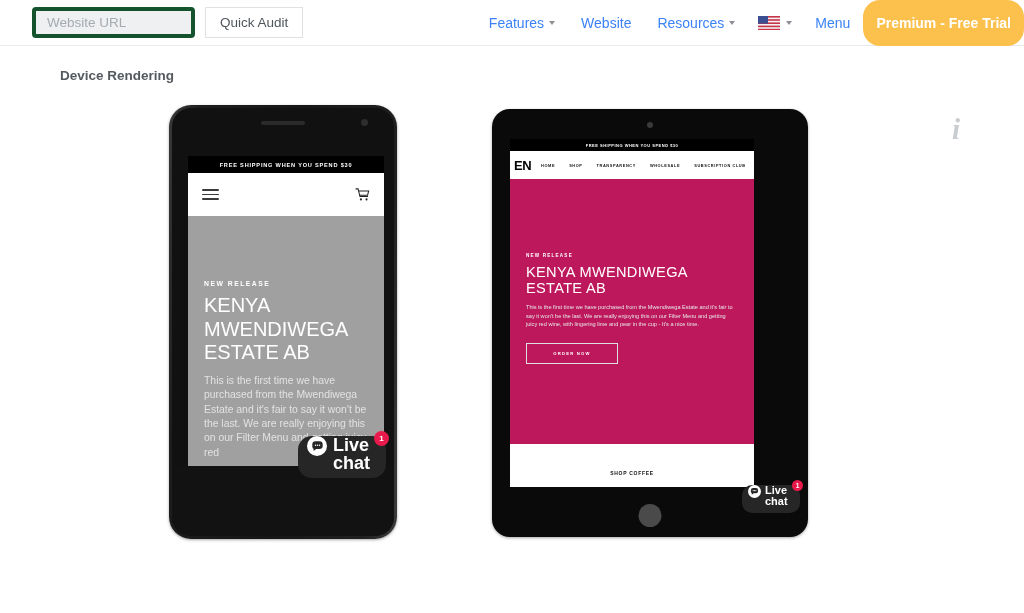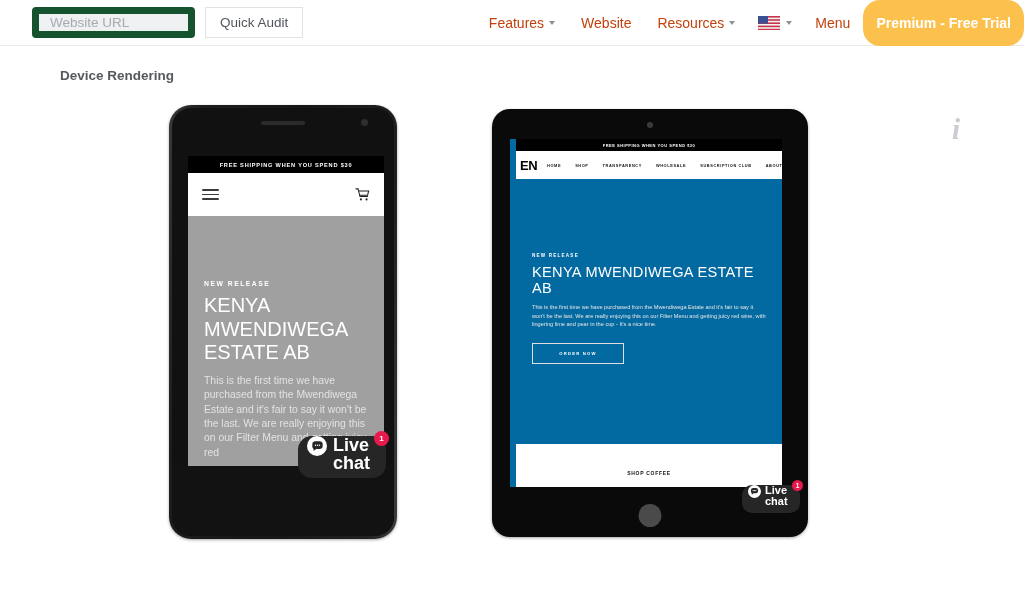--- a/index.html
+++ b/index.html
@@ -25,21 +25,21 @@
   .brand-icon { width: 30px; height: 30px; display:block; }
   .brand-text {
     font-size: 21px; font-weight: bold; color: #1b1b1b;
     letter-spacing: -0.2px;
     font-family: "Liberation Sans", sans-serif;
   }
   .url-input {
     margin-left: 22px;
     width: 163px; height: 31px;
     background: #eef0f2;
-    border: 7px solid #14532d;
+    border: 4px solid #14532d;
     border-radius: 4px;
     color: #9aa0a6;
     font-size: 13.5px;
     padding: 0 11px;
     font-family: "Liberation Sans", sans-serif;
   }
   .url-input::placeholder { color: #a5abb1; }
   .quick-audit {
     margin-left: 10px;
     height: 31px;
@@ -53,21 +53,21 @@
     font-family: "Liberation Sans", sans-serif;
   }
   .nav {
     margin-left: auto;
     display: flex;
     align-items: center;
     height: 46px;
   }
   .nav-item {
     font-size: 14px;
-    color: #c2410c;
+    color: #3b82f6;
     padding: 0 13px;
     cursor: pointer;
     white-space: nowrap;
     display: flex; align-items: center; gap: 5px;
   }
   .caret {
     width: 0; height: 0;
     border-left: 3.5px solid transparent;
     border-right: 3.5px solid transparent;
     border-top: 4px solid #8d9195;
@@ -193,24 +193,23 @@
     position:absolute; left:50%; top:13px; transform:translateX(-50%);
     width: 6px; height: 6px; border-radius:50%; background:#3a3a3a;
   }
   .tablet-home {
     position:absolute; left:50%; bottom:10px; transform:translateX(-50%);
     width: 23px; height: 23px; border-radius:50%; background:#4a4a4a;
   }
   .tablet-screen {
     position:absolute;
     left: 18px; top: 30px;
-    width: 272px; height: 348px;
-    background: #0369a1;
+    width: 244px; height: 348px;
+    background: #be185d;
     overflow:hidden;
-    padding-left:6px;
   }
   .t-ship-bar {
     height: 12px; background:#000; color:#fff;
     font-size: 4px; letter-spacing:0.5px; font-weight:bold;
     display:flex; align-items:center; justify-content:center;
   }
   .t-nav {
     height: 28px; background:#fff;
     display:flex; align-items:center;
     padding: 0 6px;

